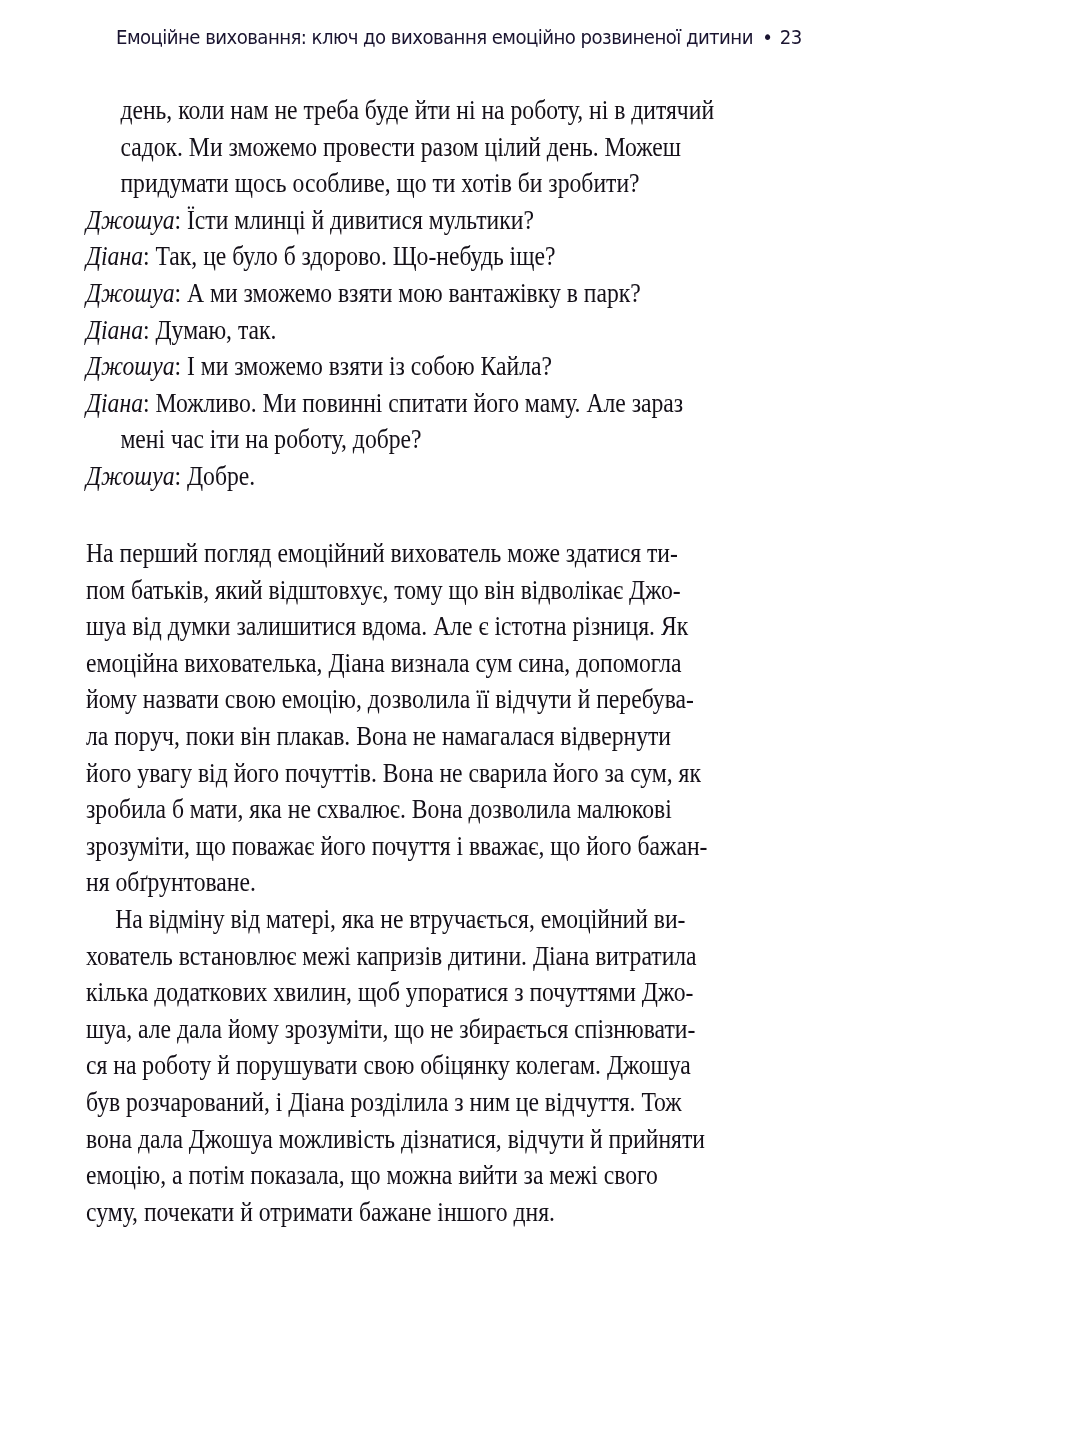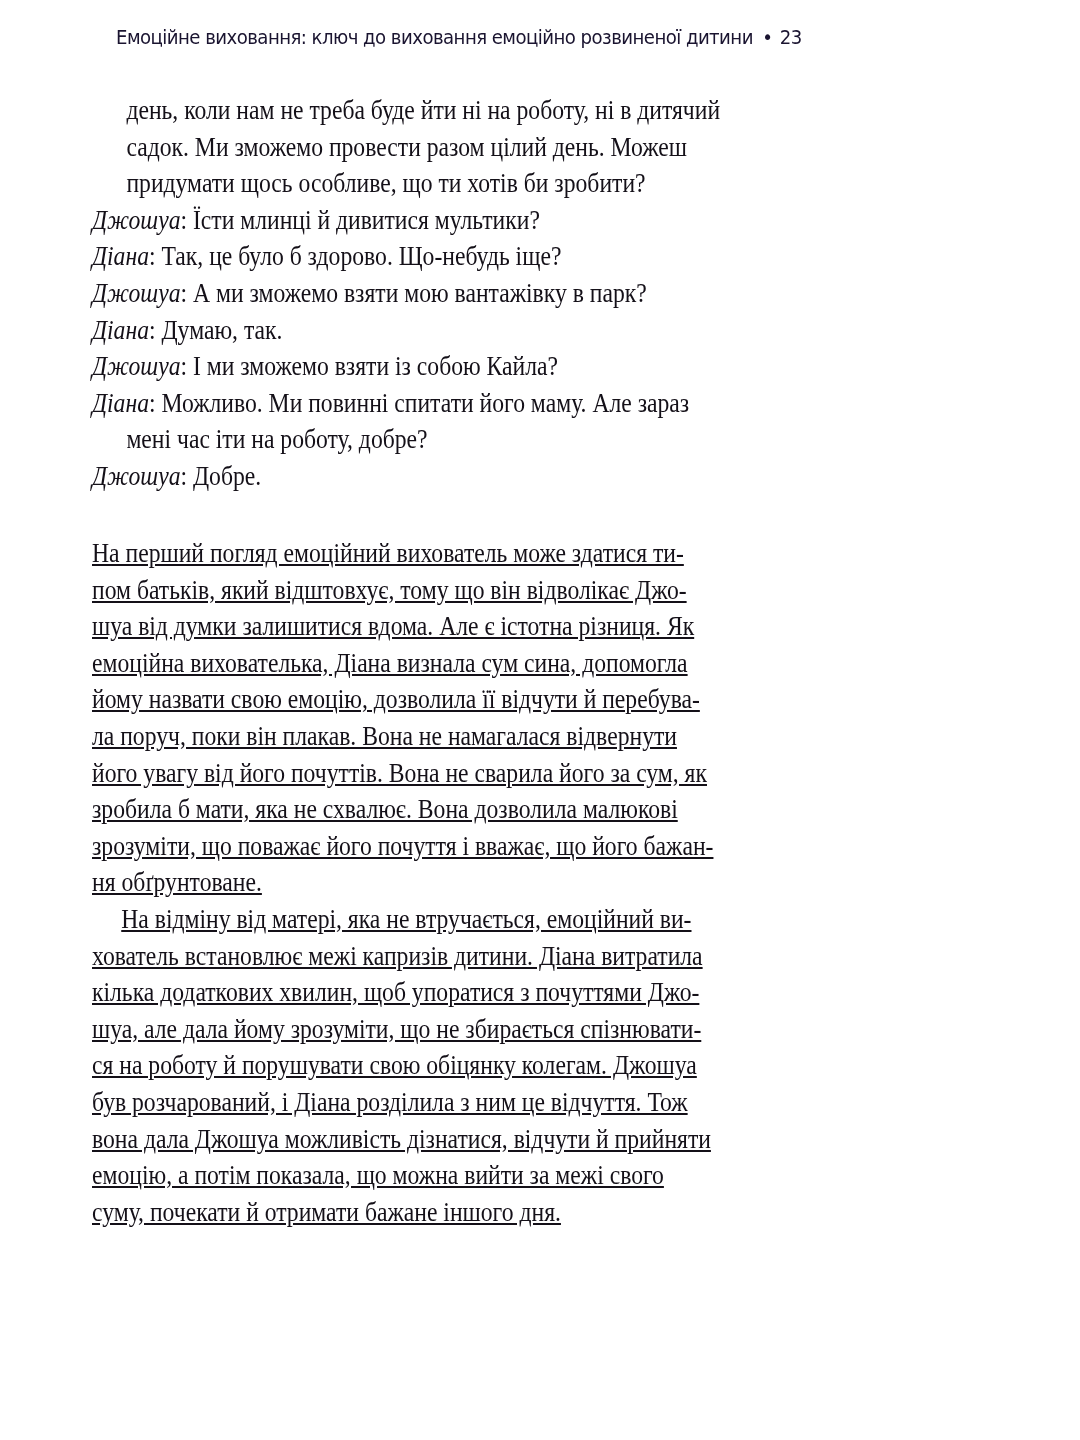--- a/index.html
+++ b/index.html
@@ -26,21 +26,21 @@
       white-space: nowrap;
       transform: scaleX(0.93);
       transform-origin: left center;
     }
     .running-head .bullet {
       display: inline-block;
       margin: 0 8px 0 10px;
     }
     .text-block {
       position: absolute;
-      left: 92px;
+      left: 86px;
       width: 852px;
       font-family: "Liberation Serif", serif;
       font-size: 27.5px;
       line-height: 36.6px;
       color: #141018;
     }
     .dialogue {
       top: 92px;
     }
     .line {
@@ -50,21 +50,20 @@
       height: 36.6px;
     }
     .line.indent {
       padding-left: 40px;
     }
     .speaker {
       font-style: italic;
     }
     .prose {
       top: 535px;
-      text-decoration: underline;
     }
     .prose .line {
       padding-left: 0;
     }
     .prose .first {
       padding-left: 34px;
     }
   </style>
 </head>
 <body>

